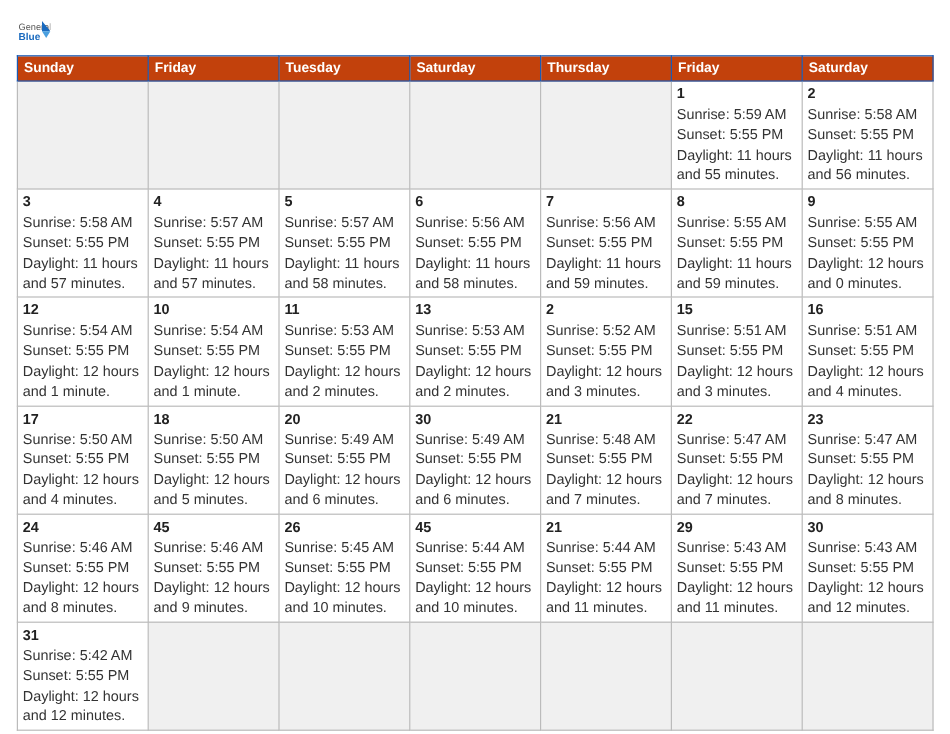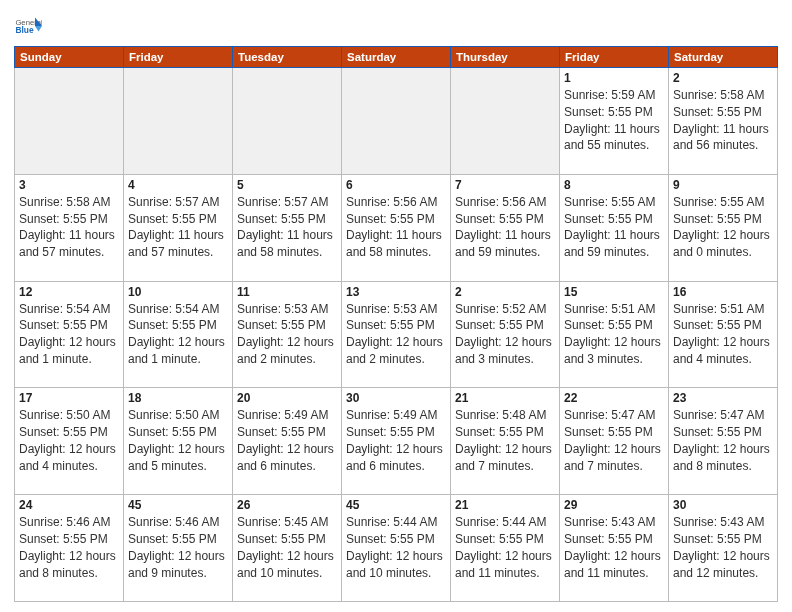--- a/index.html
+++ b/index.html
@@ -262,15 +262,27 @@
           </td>
           <td>
             <span class="day-number">29</span>
             <div class="day-info">Sunrise: 5:43 AM<br>Sunset: 5:55 PM<br>Daylight: 12 hours<br>and 11 minutes.</div>
           </td>
           <td>
             <span class="day-number">30</span>
             <div class="day-info">Sunrise: 5:43 AM<br>Sunset: 5:55 PM<br>Daylight: 12 hours<br>and 12 minutes.</div>
           </td>
         </tr>
+        <tr class="last-row">
+          <td>
+            <span class="day-number">31</span>
+            <div class="day-info">Sunrise: 5:42 AM<br>Sunset: 5:55 PM<br>Daylight: 12 hours<br>and 12 minutes.</div>
+          </td>
+          <td class="empty"></td>
+          <td class="empty"></td>
+          <td class="empty"></td>
+          <td class="empty"></td>
+          <td class="empty"></td>
+          <td class="empty"></td>
+        </tr>
       </tbody>
   </table>
 </div>
 
 </body></html>

